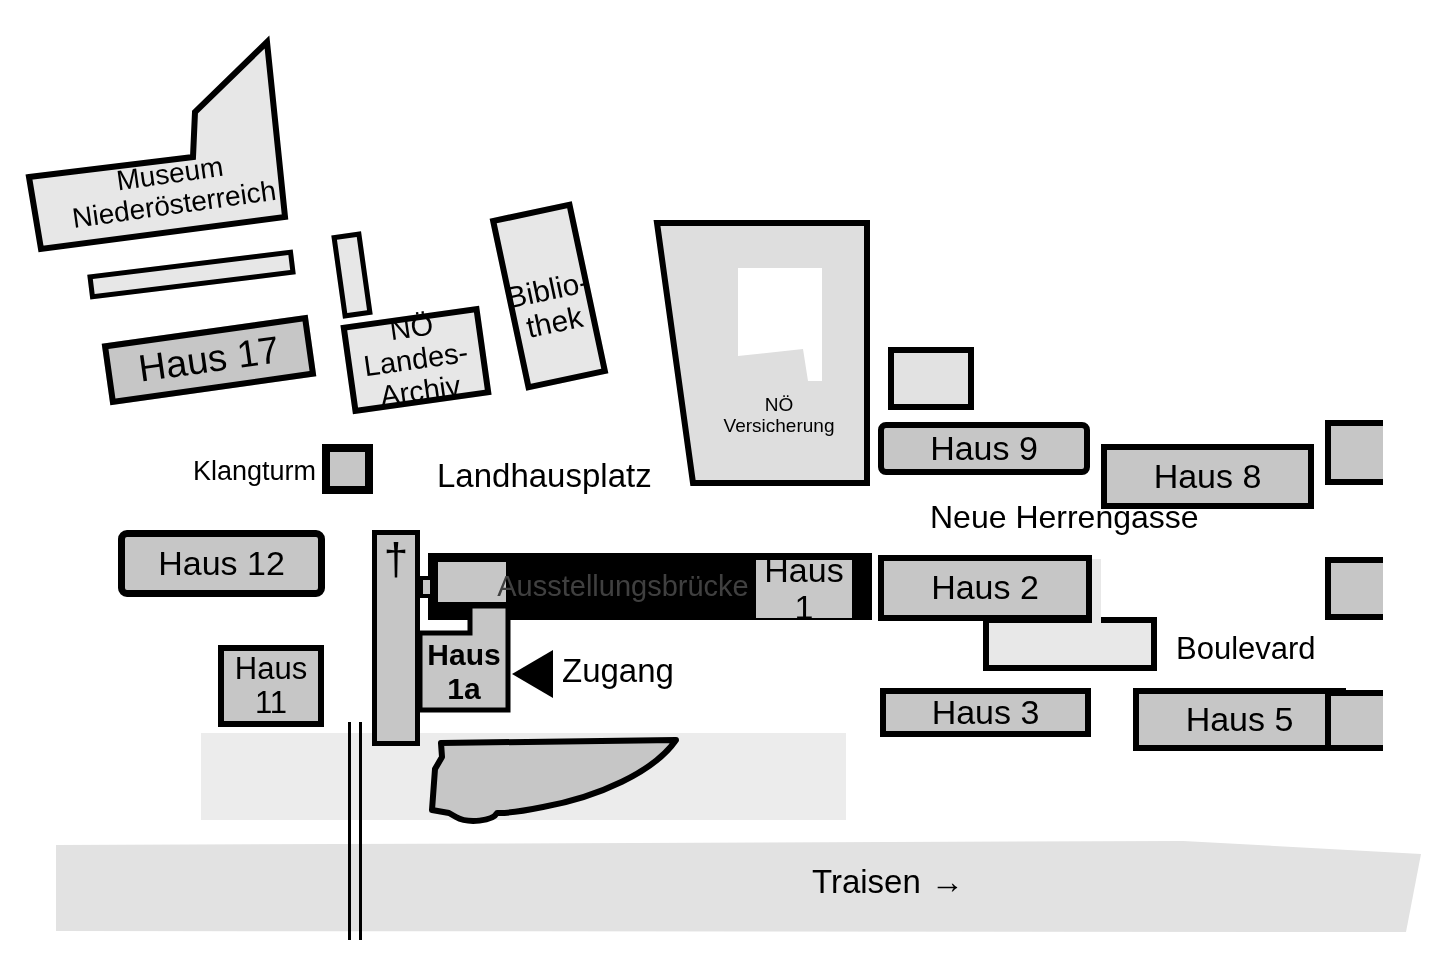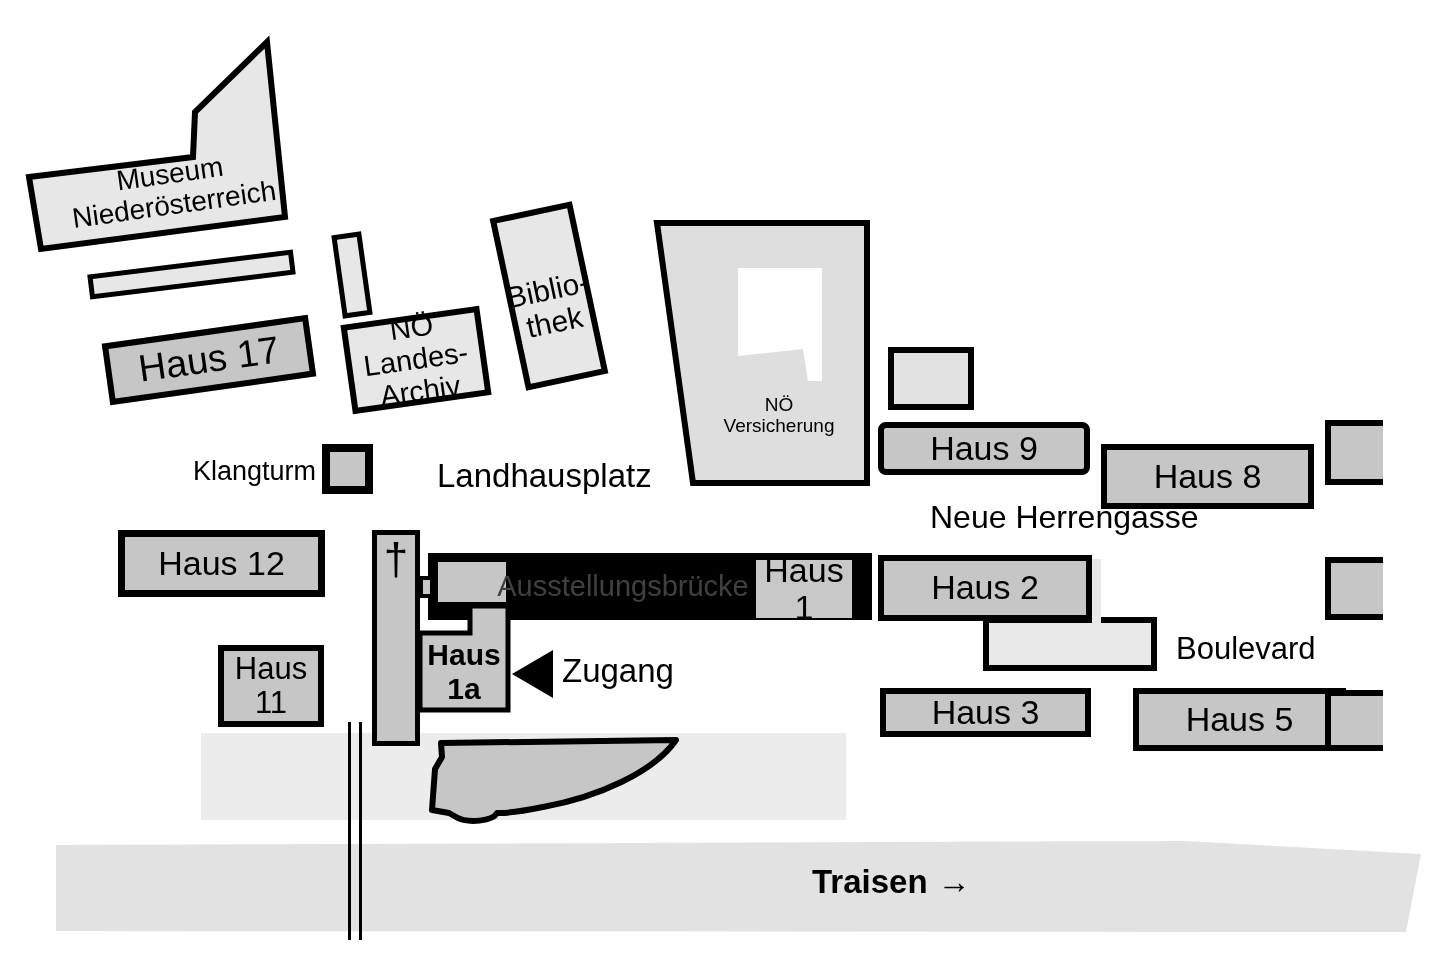--- a/index.html
+++ b/index.html
@@ -66,21 +66,21 @@
   <div class="bld" style="left:888px;top:347px;width:86px;height:63px;background:#e2e2e2;"></div>
   <div class="bld medium" style="left:878px;top:422px;width:212px;height:53px;border-radius:8px;">
     <span>Haus 9</span>
   </div>
   <div class="bld medium" style="left:1101px;top:420px;width:213px;height:65px;margin-top:24px;">
     <span>Haus 8</span>
   </div>
   <div class="bld medium" style="left:1325px;top:420px;width:58px;height:65px;border-right:none;"></div>
   <div class="lbl" style="left:930px;top:500px;font-size:32px;">Neue Herrengasse</div>
 
-  <div class="bld medium" style="left:118px;top:530px;width:207px;height:67px;border-width:7px;">
+  <div class="bld medium" style="left:118px;top:530px;width:207px;height:67px;border-width:7px;border-radius:9px;">
     <span>Haus 12</span>
   </div>
   <div class="bld medium col" style="left:218px;top:645px;width:106px;height:82px;font-size:31px;">
     <span>Haus</span>
     <span>11</span>
   </div>
 
   <div class="bld medium" style="left:372px;top:530px;width:48px;height:216px;border-width:5px;align-items:flex-start;font-size:44px;line-height:1;padding-top:2px;">
     <span>†</span>
   </div>
@@ -112,18 +112,18 @@
   <div class="bld medium" style="left:1101px;top:688px;width:213px;height:63px;margin-left:32px;">
     <span>Haus 5</span>
   </div>
   <div class="bld medium" style="left:1325px;top:690px;width:58px;height:61px;border-right:none;"></div>
 
   <div class="lbl center" style="left:52px;top:158px;width:240px;transform:rotate(-8deg);font-size:28px;">
     <span>Museum</span>
     <span>Niederösterreich</span>
   </div>
 
-  <div class="lbl" style="left:812px;top:864px;font-size:33px;font-weight:bold;display:flex;">
+  <div class="lbl" style="left:812px;top:864px;font-size:33px;font-weight:normal;display:flex;">
     <span>Traisen</span>
     <span style="margin-left:10px;">→</span>
   </div>
 
 </div>
 
 </body></html>

